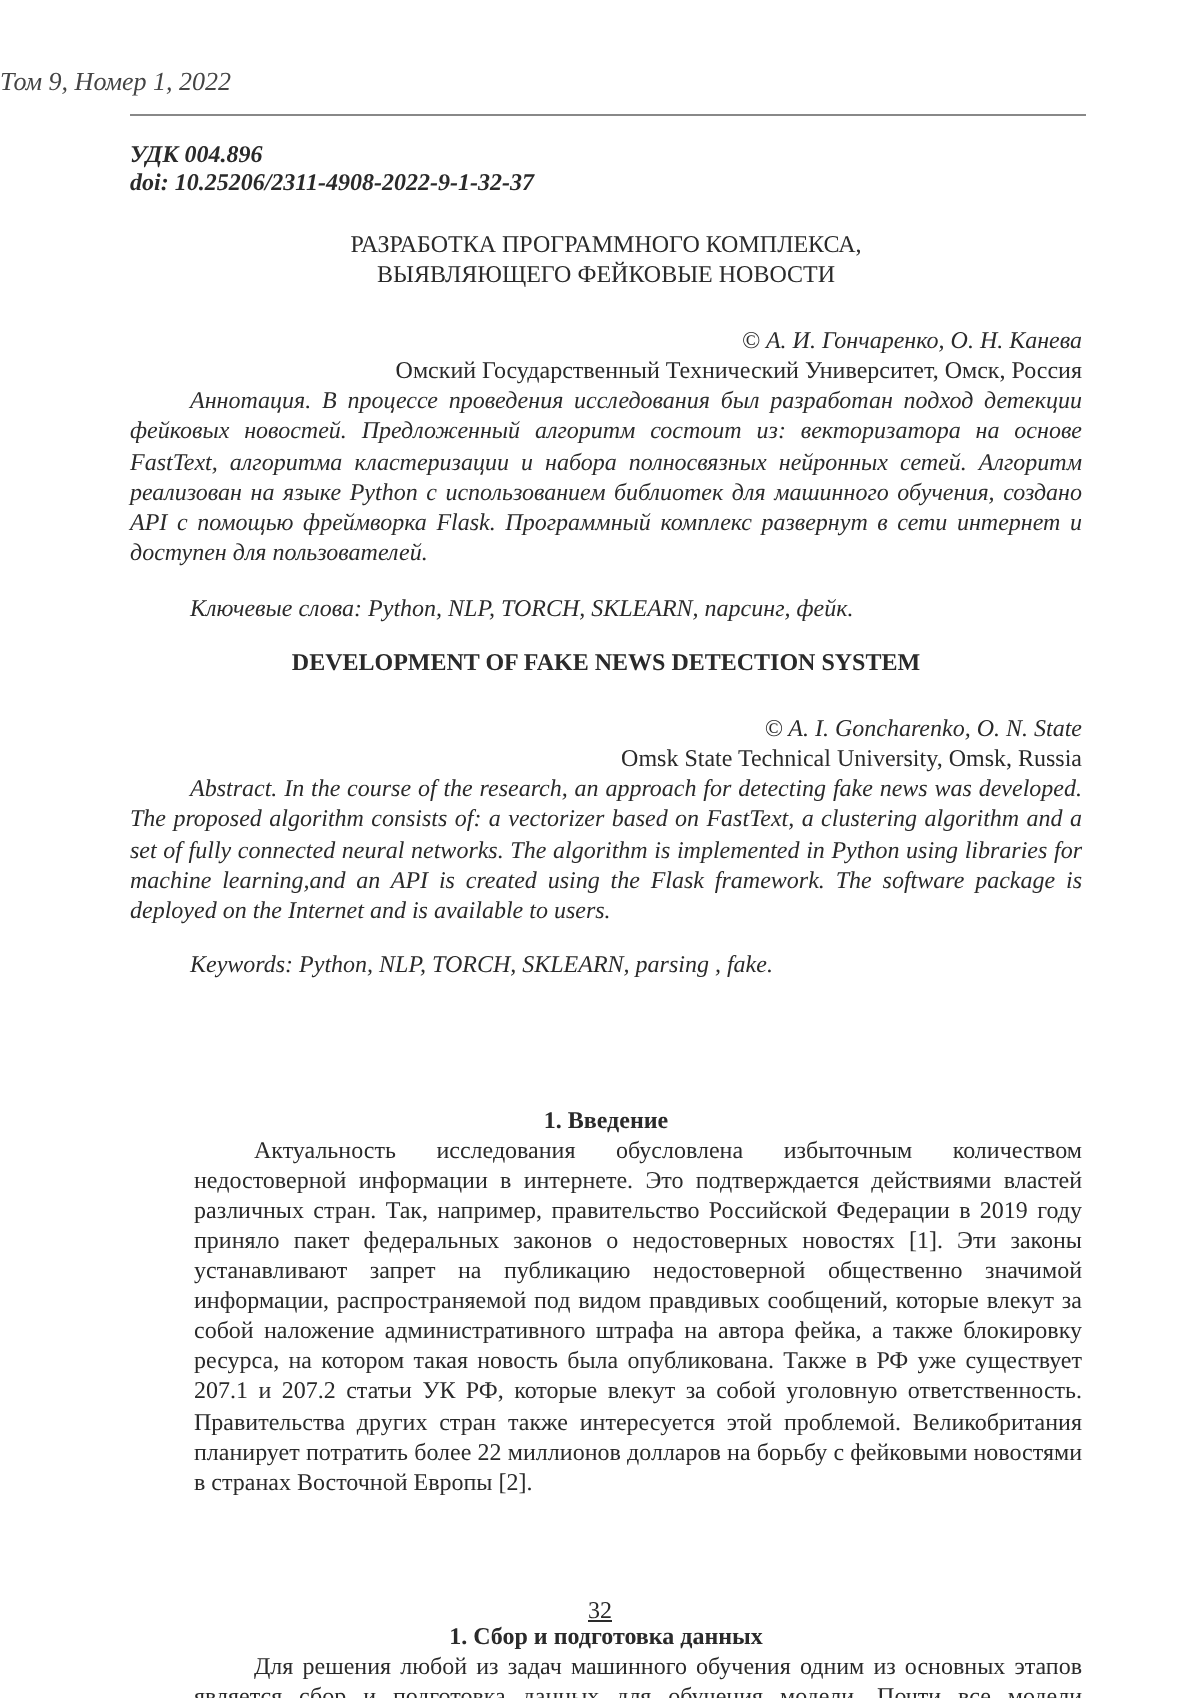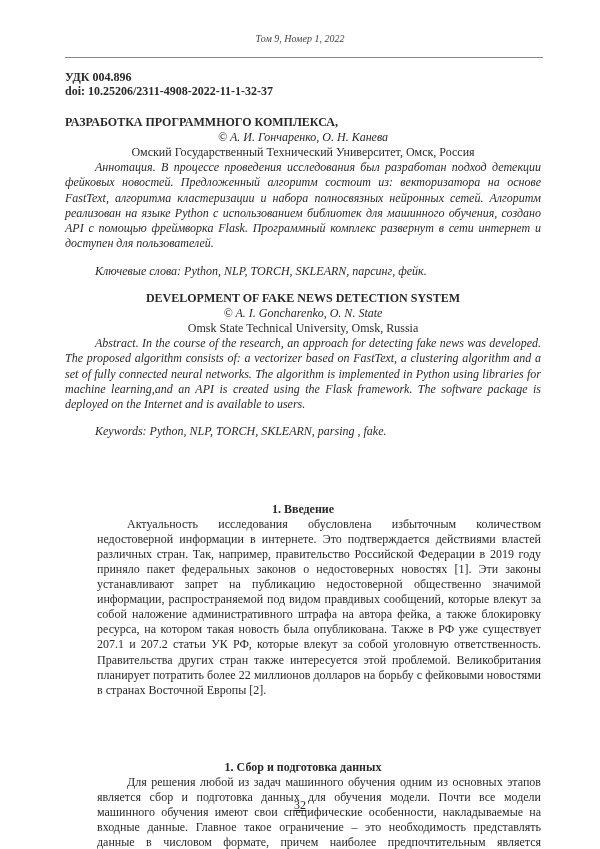--- a/index.html
+++ b/index.html
@@ -1,50 +1,51 @@
 <!DOCTYPE html>
 <html><head>
 <meta charset="utf-8">
 <style>
   html, body { margin: 0; padding: 0; background: #ffffff; }
   body { width: 600px; height: 849px; position: relative; overflow: hidden;
          font-family: "Liberation Serif", "DejaVu Serif", serif; color: #2a2a2a; }
   .page { position: absolute; left: 0; top: 0; width: 600px; height: 849px; }
-  .running-header { position: absolute; top: 33px; left: 0; width: 600px; text-align: center;
-         font-style: italic; font-size: 10px; color: #444; }
+  .running-header { position: absolute; top: 33px; left: 0; width: 600px; text-align: left;
+         font-style: italic; font-size: 13px; color: #444; }
   .header-rule { position: absolute; top: 57px; left: 65px; width: 478px; height: 0;
          border-top: 1.2px solid #888; }
   .content { position: absolute; left: 65px; top: 70px; width: 476px; font-size: 12px; line-height: 15.2px; }
-  .udk, .doi { font-weight: bold; font-size: 12px; line-height: 14px; }
-  .title-ru { font-weight: bold; font-size: 12px; line-height: 15px; margin-top: 17px; }
-  .authors { text-align: center; font-style: italic; line-height: 15px; }
-  .affil { text-align: center; line-height: 15px; }
+  .udk, .doi { font-weight: bold; font-size: 12px; line-height: 14px; font-style: italic; }
+  .title-ru { text-align: center; font-weight: normal; font-size: 12px; line-height: 15px; margin-top: 17px; }
+  .authors { text-align: right; font-style: italic; line-height: 15px; margin-top: 18px; }
+  .affil { text-align: right; line-height: 15px; }
   .abstract { font-style: italic; text-align: justify; line-height: 15.3px; }
   .indent { text-indent: 30px; }
   .keywords { font-style: italic; margin-top: 12px; text-indent: 30px; }
   .title-en { text-align: center; font-weight: bold; margin-top: 12px; line-height: 15px; }
   .section-heading { text-align: center; font-weight: bold; line-height: 15px; margin-top: 48px; }
   .body-text { text-align: justify; line-height: 15.1px; margin-left: 32px; }
   .gap { height: 14px; }
   .page-number { position: absolute; top: 798px; left: 0; width: 600px; text-align: center; font-size: 12px; text-decoration: underline; }
   em { font-style: italic; }
 </style>
 </head>
 <body>
 
 <div class="page">
   <div class="running-header">Том 9, Номер 1, 2022</div>
   <div class="header-rule"></div>
 
   <div class="content">
     <div class="udk">УДК 004.896</div>
-    <div class="doi">doi: 10.25206/2311-4908-2022-11-1-32-37</div>
+    <div class="doi">doi: 10.25206/2311-4908-2022-9-1-32-37</div>
 
     <div class="title-ru">
       <div>РАЗРАБОТКА ПРОГРАММНОГО КОМПЛЕКСА,</div>
+      <div>ВЫЯВЛЯЮЩЕГО ФЕЙКОВЫЕ НОВОСТИ</div>
     </div>
     <div class="authors">© А. И. Гончаренко, О. Н. Канева</div>
     <div class="affil">Омский Государственный Технический Университет, Омск, Россия</div>
 
     <div class="abstract indent">Аннотация. В процессе проведения исследования был разработан подход детекции фейковых новостей. Предложенный алгоритм состоит из: векторизатора на основе FastText, алгоритма кластеризации и набора полносвязных нейронных сетей. Алгоритм реализован на языке Python с использованием библиотек для машинного обучения, создано API с помощью фреймворка Flask. Программный комплекс развернут в сети интернет и доступен для пользователей.</div>
     <div class="keywords">Ключевые слова: Python, NLP, TORCH, SKLEARN, парсинг, фейк.</div>
 
     <div class="title-en">DEVELOPMENT OF FAKE NEWS DETECTION SYSTEM</div>
     <div class="authors">© A. I. Goncharenko, O. N. State</div>
     <div class="affil">Omsk State Technical University, Omsk, Russia</div>

